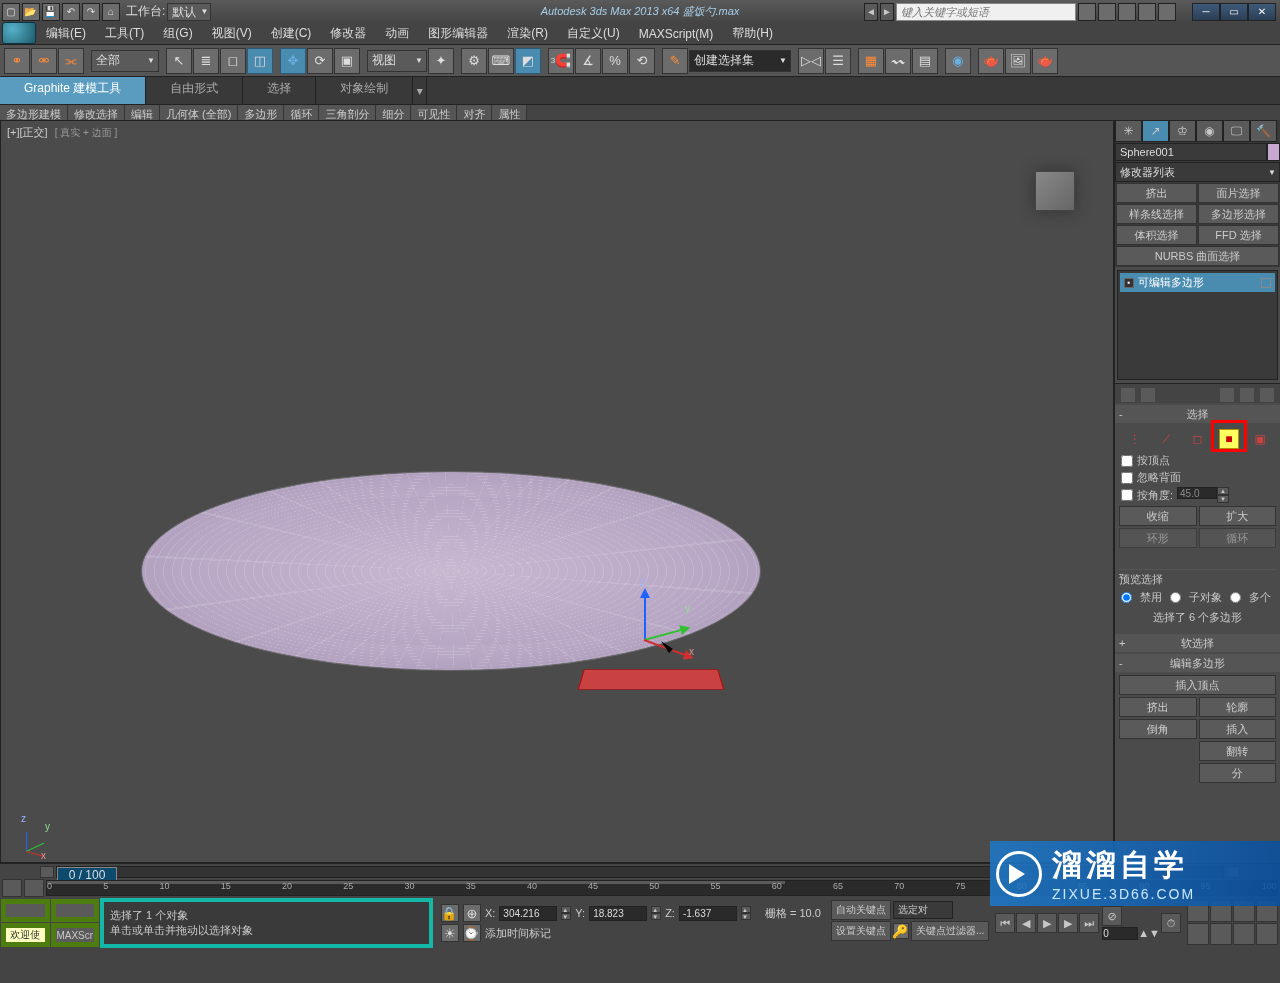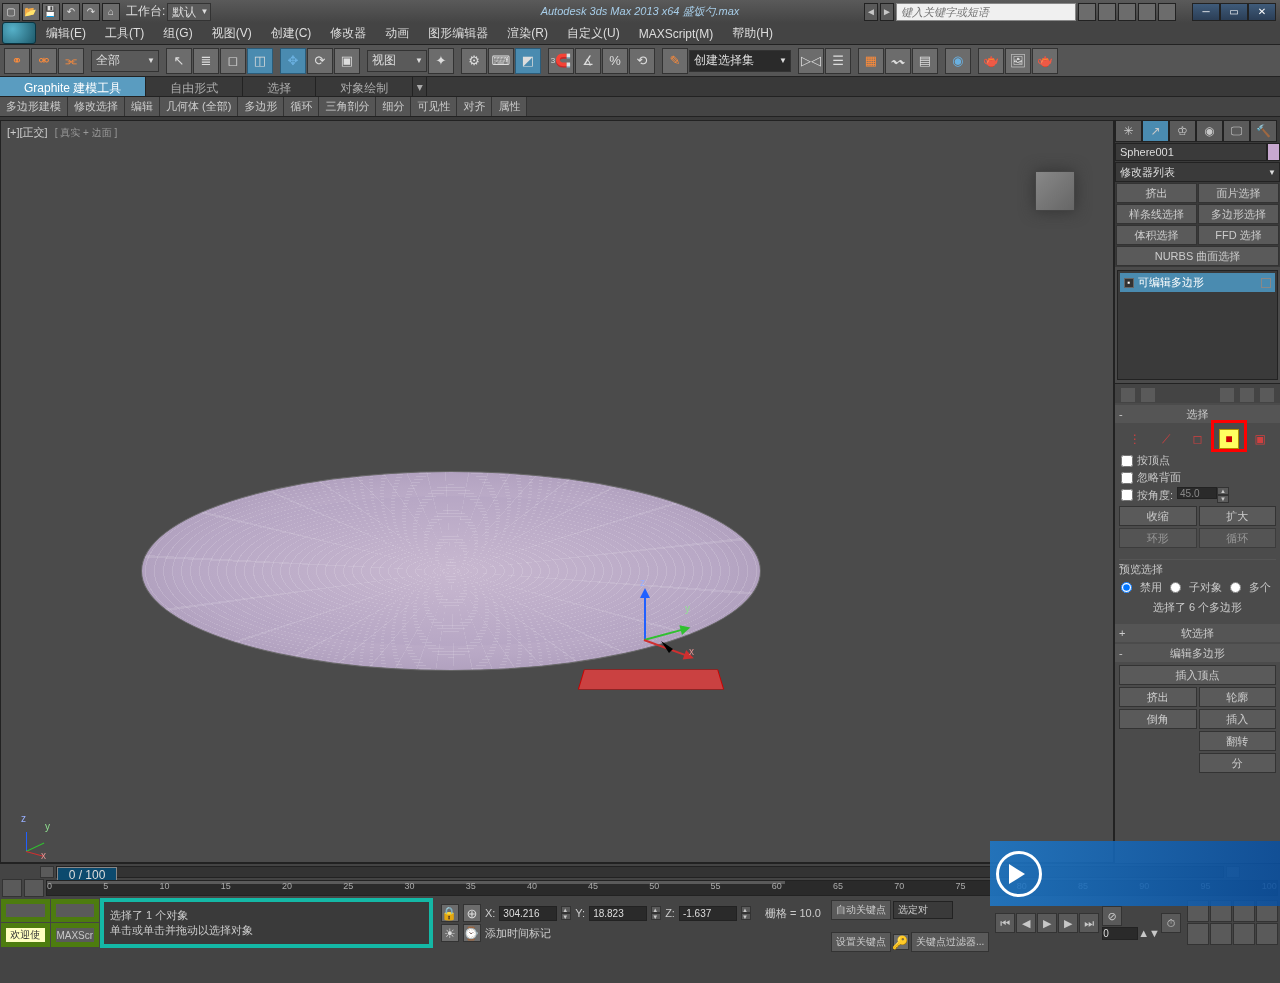--- a/index.html
+++ b/index.html
@@ -29,21 +29,21 @@
 .maintb { height: 32px; background: #555; border-bottom: 1px solid #222; display: flex; align-items: center; padding: 0 4px; gap: 1px; }
 .tbtn { width: 26px; height: 26px; background: #6c6c6c; border: 1px solid #333; display: flex; align-items: center; justify-content: center; font-size: 13px; color: #ddd; }
 .tbtn.active { background: #4a8bb0; border-color: #2a5c7a; }
 .tbtn.orange { color: #ff8c3a; }
 .tbtn.blue { color: #6ab0e0; }
 .tsep { width: 5px; }
 .tdd { height: 22px; background: #5a5a5a; border: 1px solid #333; padding: 0 18px 0 4px; font-size: 12px; color: #ddd; position: relative; display: flex; align-items: center; }
 .tdd::after { content: "▼"; font-size: 8px; position: absolute; right: 3px; }
 
 
-.ribbontabs { height: 20px; background: #393939; display: flex; border-bottom: 1px solid #222; }
+.ribbontabs { height: 28px; background: #393939; display: flex; border-bottom: 1px solid #222; }
 .rtab { padding: 3px 24px; font-size: 12px; color: #aaa; border-right: 1px solid #222; }
 .rtab.active { background: #5a9cc0; color: #fff; }
 .rtab.end { width: 14px; display: flex; align-items: center; justify-content: center; padding: 0; }
 
 
 .ribbonpanel { height: 20px; background: #444; display: flex; align-items: center; border-bottom: 1px solid #222; }
 .rpanel { padding: 2px 6px; font-size: 11px; color: #ccc; border-right: 1px solid #333; background: #555; height: 100%; display: flex; align-items: center; }
 
 
 .viewport-area { position: absolute; top: 120px; left: 0; right: 0; bottom: 120px; display: flex; }
@@ -146,21 +146,21 @@
 .coords { display: flex; gap: 4px; align-items: center; padding: 0 4px; }
 .coords .clab { font-size: 11px; color: #ccc; }
 .coords input { width: 58px; background: #2a2a2a; border: 1px solid #222; color: #ddd; font-size: 10px; padding: 1px 3px; }
 .coords .spinbtn { display: flex; flex-direction: column; width: 10px; }
 .coords .spinbtn span { height: 7px; background: #5a5a5a; border: 1px solid #333; font-size: 6px; }
 .playback { display: flex; align-items: center; gap: 1px; padding: 0 4px; }
 .playback .pb { width: 20px; height: 20px; background: #5a5a5a; border: 1px solid #333; display: flex; align-items: center; justify-content: center; font-size: 11px; }
 .playback input { width: 36px; background: #2a2a2a; border: 1px solid #222; color: #ddd; font-size: 10px; }
 .nav-btns { display: grid; grid-template-columns: repeat(4,22px); grid-template-rows: repeat(2,22px); gap: 1px; padding: 2px; }
 .nav-btns .nb { background: #5a5a5a; border: 1px solid #333; }
-.auto-key { display: flex; flex-direction: column; gap: 12px; padding: 2px; }
+.auto-key { display: flex; flex-direction: column; gap: 1px; padding: 2px; }
 .auto-key .akrow { display: flex; gap: 2px; align-items: center; }
 .auto-key .akbtn { background: #5a5a5a; border: 1px solid #333; font-size: 10px; padding: 2px 4px; color: #ccc; }
 .auto-key .akdd { background: #3a3a3a; border: 1px solid #222; font-size: 10px; padding: 1px 4px; color: #ccc; width: 60px; }
 
 </style>
 </head>
 <body>
 
 <div class="titlebar">
   <div class="qat">
@@ -388,21 +388,21 @@
             </div>
         </div>
         <div class="cp-twobtn">
           <div class="cp-btn">收缩</div>
           <div class="cp-btn">扩大</div>
         </div>
         <div class="cp-twobtn">
           <div class="cp-btn" style="opacity:0.6">环形</div>
           <div class="cp-btn" style="opacity:0.6">循环</div>
         </div>
-        <div style="font-size:11px;padding:2px 0;border-top:1px solid #555;margin-top:11px">预览选择</div>
+        <div style="font-size:11px;padding:2px 0;border-top:1px solid #555;margin-top:21px">预览选择</div>
         <div class="cp-radio-row">
           <input type="radio" checked="" style="">
             <span>禁用</span>
           <input type="radio" style="">
             <span>子对象</span>
           <input type="radio" style="">
             <span>多个</span>
         </div>
         <div class="cp-info">选择了 6 个多边形</div>
       </div>
@@ -437,20 +437,24 @@
           <div class="cp-btn" style="visibility:hidden"></div>
           <div class="cp-btn">分</div>
         </div>
       </div>
     </div>
   </div>
 </div>
 
 <div class="watermark">
   <div class="play"></div>
+  <div class="txt">
+    <div class="t1">溜溜自学</div>
+    <div class="t2">ZIXUE.3D66.COM</div>
+  </div>
 </div>
 
 <div class="bottombar">
   <div class="slider-row">
     <div style="width:14px;height:12px;background:#5a5a5a;border:1px solid #333;margin-right:2px"></div>
     <div class="time-slider">
       <div class="handle">0 / 100</div>
     </div>
     <div style="width:14px;height:12px;background:#5a5a5a;border:1px solid #333;margin-left:2px"></div>
   </div>

